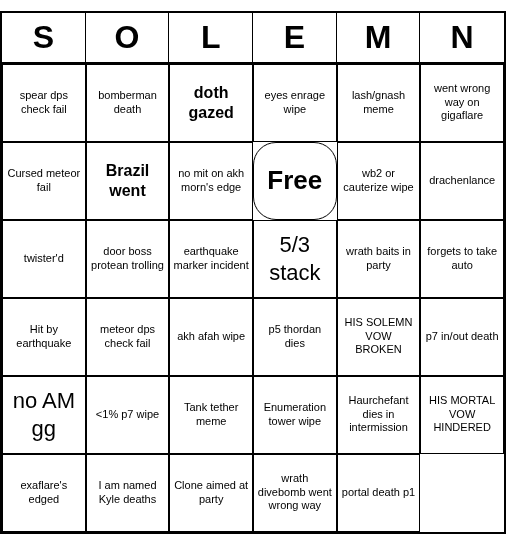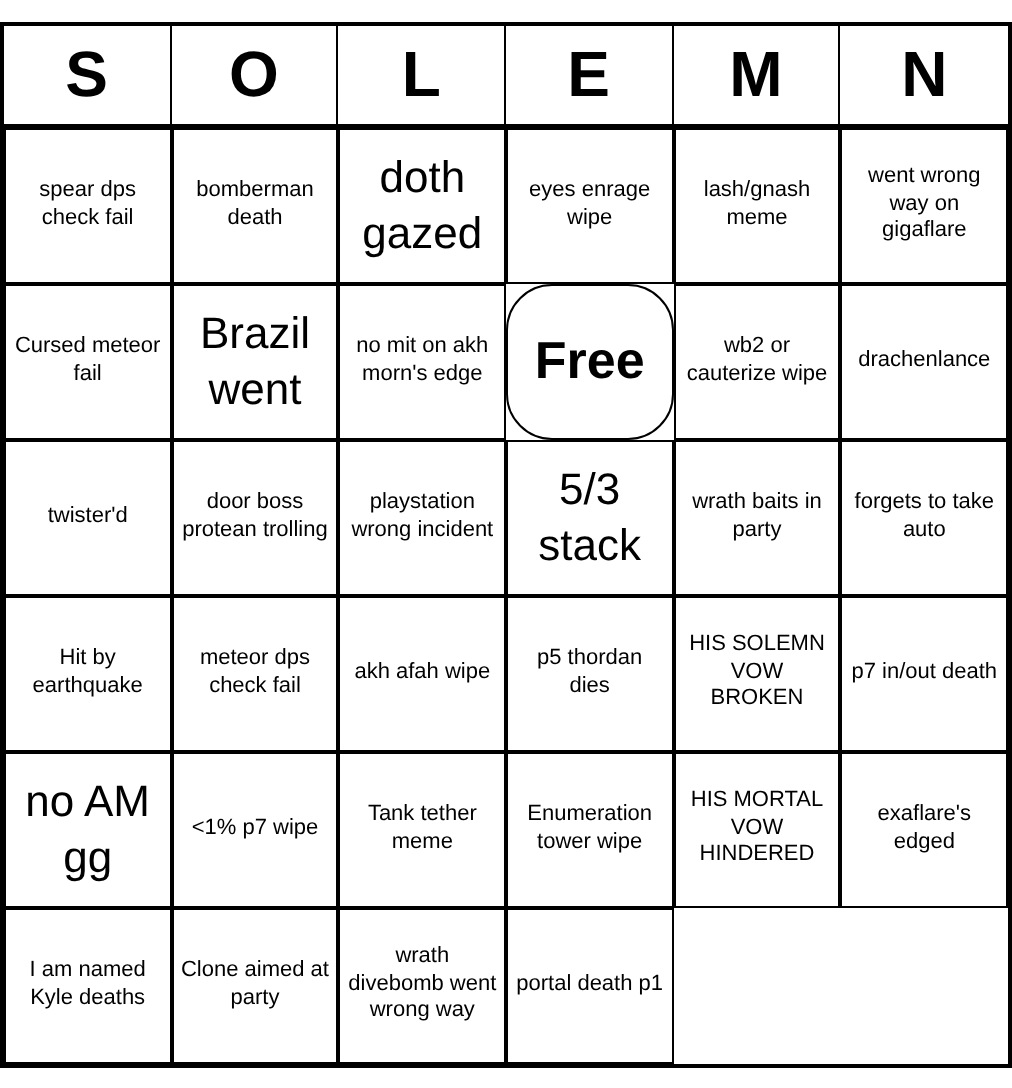--- a/index.html
+++ b/index.html
@@ -42,22 +42,22 @@
       display: flex;
       align-items: center;
       justify-content: center;
       text-align: center;
       padding: 4px 3px;
       font-size: 11px;
       line-height: 1.25;
       word-break: break-word;
     }
     .bingo-cell.large-text {
-      font-size: 22px;
-      font-weight: normal;
+      font-size: 16px;
+      font-weight: bold;
     }
     .bingo-cell.free {
       font-size: 26px;
       font-weight: bold;
       border-radius: 23px;
     }
     .bingo-cell.xl-text {
       font-size: 22px;
       font-weight: normal;
     }
@@ -82,34 +82,35 @@
       <div class="bingo-cell">lash/gnash meme</div>
       <div class="bingo-cell">went wrong way on gigaflare</div>
       <div class="bingo-cell">Cursed meteor fail</div>
       <div class="bingo-cell large-text">Brazil went</div>
       <div class="bingo-cell">no mit on akh morn's edge</div>
       <div class="bingo-cell free">Free</div>
       <div class="bingo-cell">wb2 or cauterize wipe</div>
       <div class="bingo-cell">drachenlance</div>
       <div class="bingo-cell">twister'd</div>
       <div class="bingo-cell">door boss protean trolling</div>
-      <div class="bingo-cell">playstation wrong incident</div>
+      <div class="bingo-cell">earthquake marker incident</div>
       <div class="bingo-cell xl-text">5/3 stack</div>
       <div class="bingo-cell">wrath baits in party</div>
       <div class="bingo-cell">forgets to take auto</div>
       <div class="bingo-cell">Hit by earthquake</div>
       <div class="bingo-cell">meteor dps check fail</div>
       <div class="bingo-cell">akh afah wipe</div>
       <div class="bingo-cell">p5 thordan dies</div>
       <div class="bingo-cell">HIS SOLEMN VOW BROKEN</div>
       <div class="bingo-cell">p7 in/out death</div>
       <div class="bingo-cell xl-text">no AM gg</div>
       <div class="bingo-cell">&lt;1% p7 wipe</div>
       <div class="bingo-cell">Tank tether meme</div>
       <div class="bingo-cell">Enumeration tower wipe</div>
+      <div class="bingo-cell">Haurchefant dies in intermission</div>
       <div class="bingo-cell">HIS MORTAL VOW HINDERED</div>
       <div class="bingo-cell">exaflare's edged</div>
       <div class="bingo-cell">I am named Kyle deaths</div>
       <div class="bingo-cell">Clone aimed at party</div>
       <div class="bingo-cell">wrath divebomb went wrong way</div>
       <div class="bingo-cell">portal death p1</div>
     </div>
 </div>
 
 </body></html>

